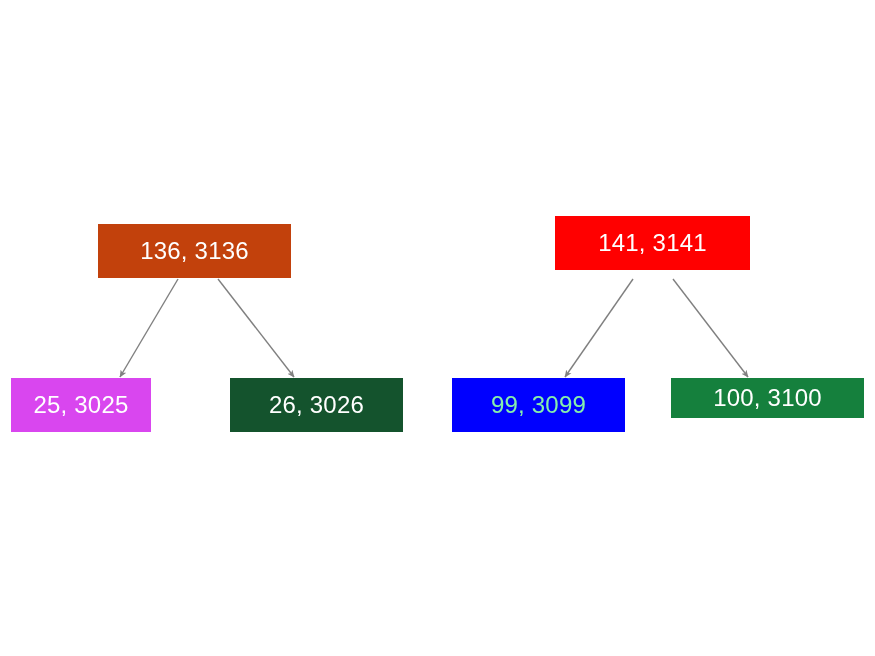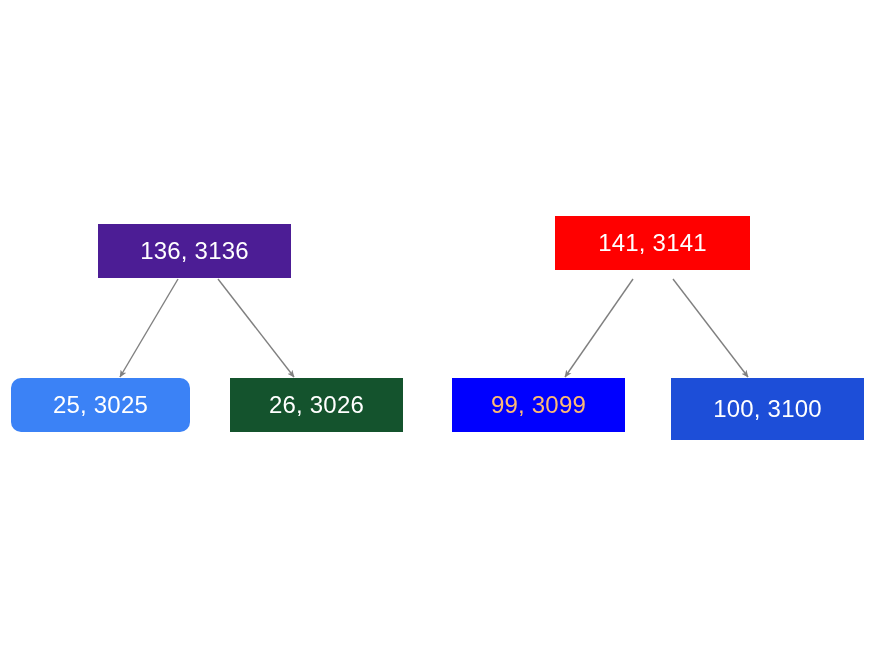--- a/index.html
+++ b/index.html
@@ -63,33 +63,33 @@
           <path d="M 0 0.6 L 10 5 L 0 9.4 L 2.6 5 Z" fill="#808080"></path>
         </marker>
       </defs>
       <line x1="178" y1="279" x2="120" y2="377" stroke="#808080" stroke-width="1.4" marker-end="url(#arrowhead)"></line>
       <line x1="218" y1="279" x2="294" y2="377" stroke="#808080" stroke-width="1.4" marker-end="url(#arrowhead)"></line>
       <line x1="633" y1="279" x2="565" y2="377" stroke="#808080" stroke-width="1.4" marker-end="url(#arrowhead)"></line>
       <line x1="673" y1="279" x2="748" y2="377" stroke="#808080" stroke-width="1.4" marker-end="url(#arrowhead)"></line>
     </svg>
 
   <div id="node-layer">
-      <div class="node node-root" style="left: 98px; top: 224px; width: 193px; height: 54px; background: #4c1d95;">
+      <div class="node node-root" style="left: 98px; top: 224px; width: 193px; height: 54px; background: #c2410c;">
         <span class="node-label" style="color: rgb(255, 255, 255);">136, 3136</span>
       </div>
       <div class="node node-root" style="left: 555px; top: 216px; width: 195px; height: 54px; background: rgb(255, 0, 0);">
         <span class="node-label" style="color: rgb(255, 255, 255);">141, 3141</span>
       </div>
-      <div class="node node-leaf" style="left: 11px; top: 378px; width: 179px; height: 54px; background: #3b82f6; border-radius: 10px;">
+      <div class="node node-leaf" style="left: 11px; top: 378px; width: 140px; height: 54px; background: #d946ef;">
         <span class="node-label" style="color: rgb(255, 255, 255);">25, 3025</span>
       </div>
       <div class="node node-leaf" style="left: 230px; top: 378px; width: 173px; height: 54px; background: #14532d;">
         <span class="node-label" style="color: rgb(255, 255, 255);">26, 3026</span>
       </div>
       <div class="node node-leaf" style="left: 452px; top: 378px; width: 173px; height: 54px; background: rgb(0, 0, 255);">
-        <span class="node-label" style="color: #fdba74;">99, 3099</span>
+        <span class="node-label" style="color: #86efac;">99, 3099</span>
       </div>
-      <div class="node node-leaf" style="left: 671px; top: 378px; width: 193px; height: 62px; background: #1d4ed8;">
+      <div class="node node-leaf" style="left: 671px; top: 378px; width: 193px; height: 40px; background: #15803d;">
         <span class="node-label" style="color: rgb(255, 255, 255);">100, 3100</span>
       </div>
     </div>
 
 </div>
 
 </body></html>

